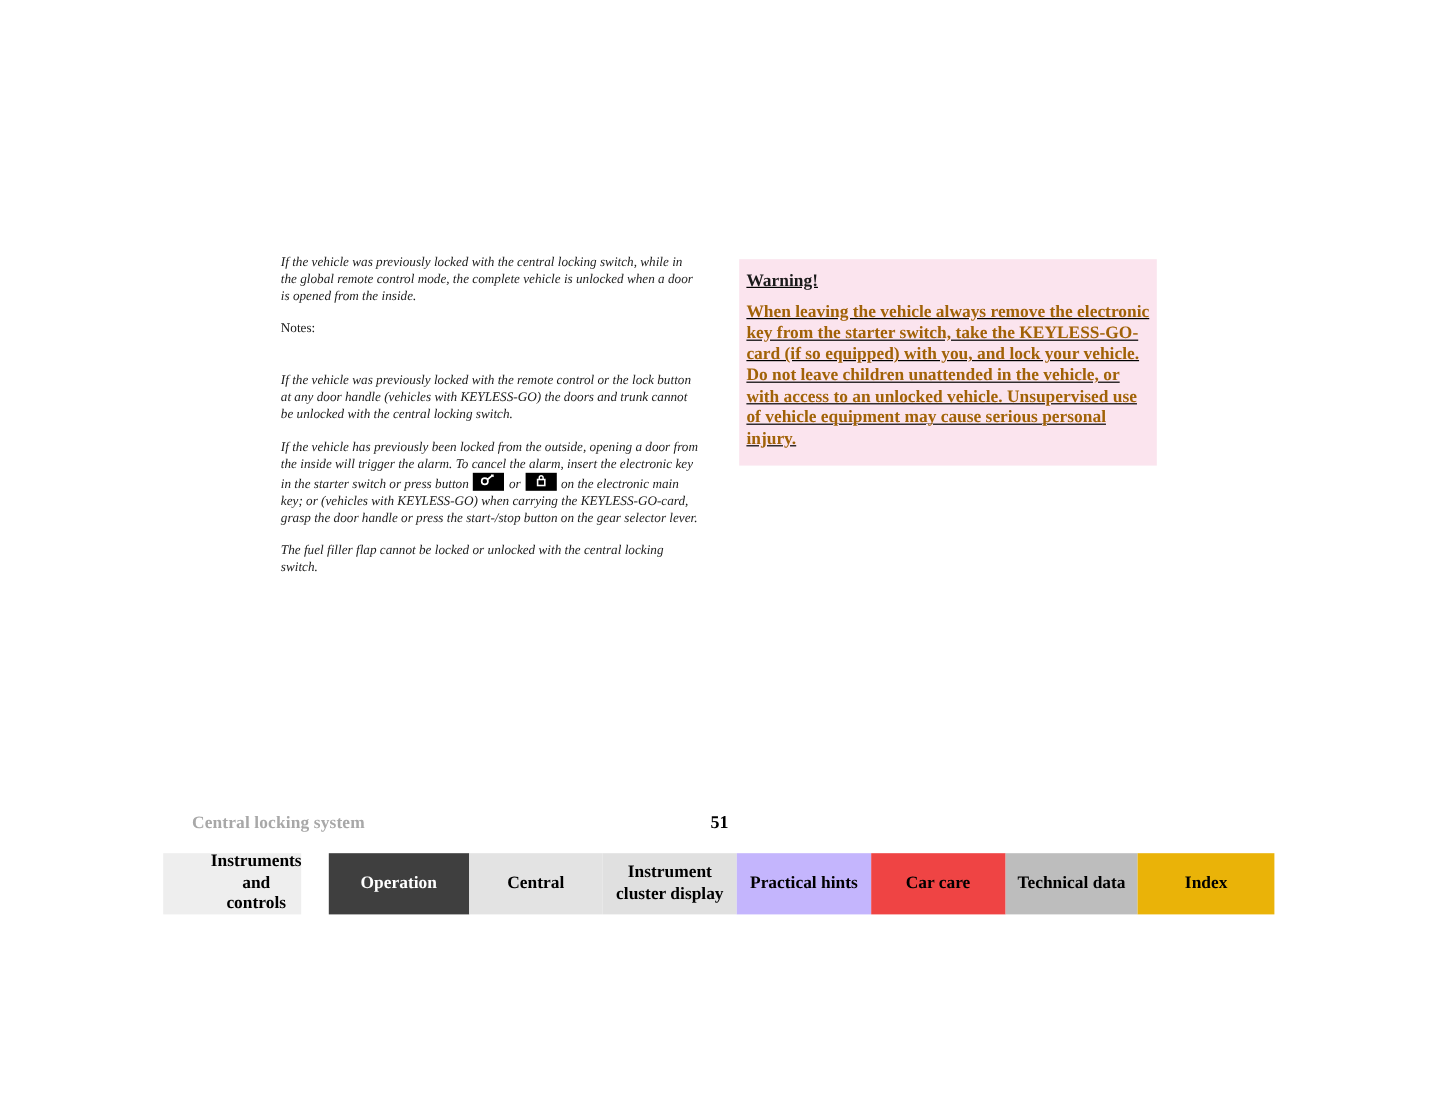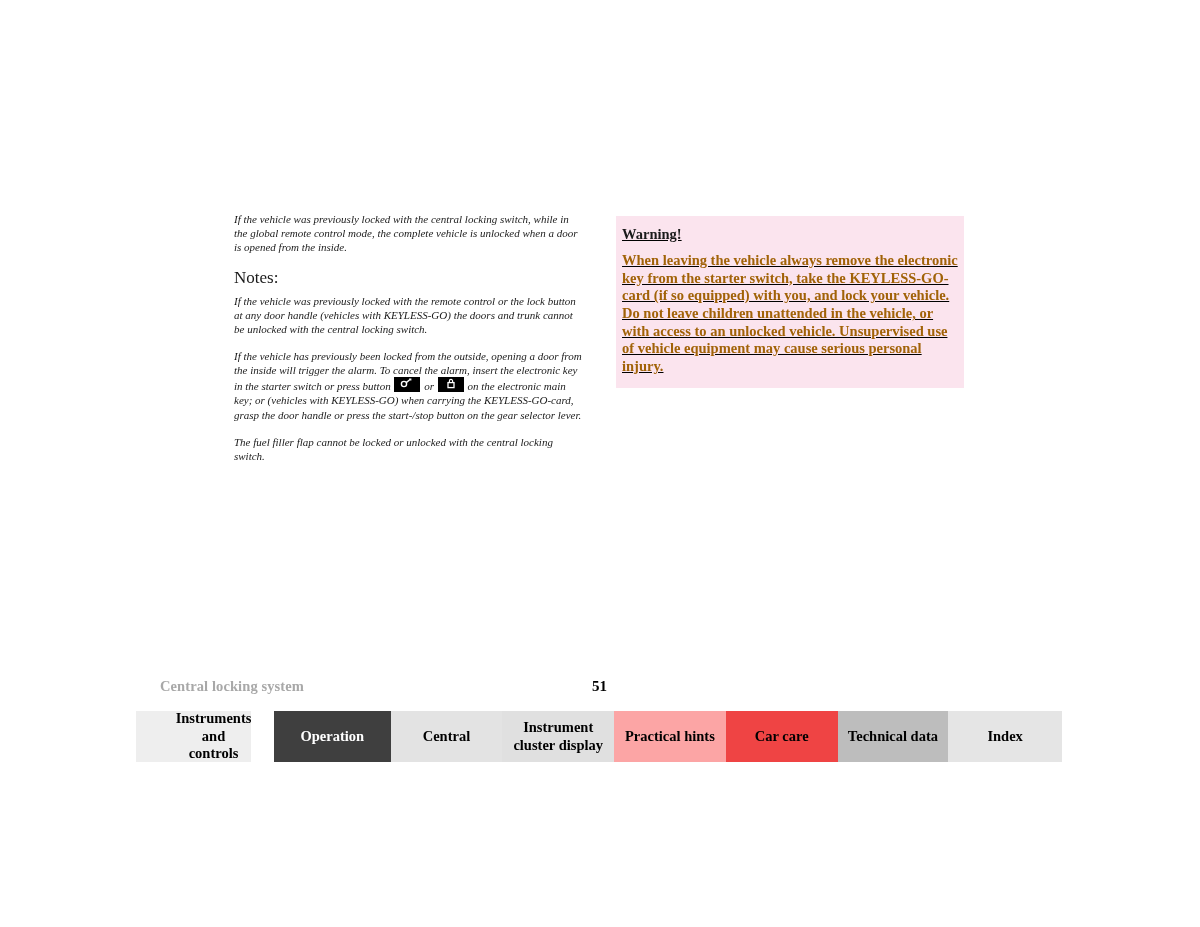--- a/index.html
+++ b/index.html
@@ -29,24 +29,24 @@
     line-height: 1.28;
     color: #1a1a1a;
     margin: 0 0 13px 0;
     text-align: left;
     font-style: italic;
   }
   .para:last-child { margin-bottom: 0; }
 
   .notes-label {
     font-family: "Liberation Serif", serif;
-    font-size: 17px;
+    font-size: 11px;
     line-height: 1.28;
     color: #1a1a1a;
-    margin: 0 0 5px 0;
+    margin: 0 0 29px 0;
   }
 
   
   .keysym {
     display: inline-block;
     background: #000000;
     color: #ffffff;
     width: 26px;
     height: 15px;
     line-height: 15px;
@@ -127,24 +127,24 @@
     line-height: 1.22;
     color: #000000;
     box-sizing: border-box;
     padding: 0 4px;
     height: 51px;
   }
   .tab.t-instruments { width: 115px; background: #eeeeee; padding-left: 44px; }
   .tab.t-operation   { width: 120px; background: #3f3f3f; color: #ffffff; margin-left: 23px; }
   .tab.t-driving     { width: 115px; background: #e3e3e3; }
   .tab.t-cluster     { width: 115px; background: #e0e0e0; }
-  .tab.t-practical   { width: 115px; background: #fca5a5; }
+  .tab.t-practical   { width: 115px; background: #c4b5fd; }
   .tab.t-carcare     { width: 115px; background: #ef4444; }
   .tab.t-technical   { width: 114px; background: #bdbdbd; }
-  .tab.t-index       { width: 117px; background: #e5e5e5; }
+  .tab.t-index       { width: 117px; background: #eab308; }
 </style>
 </head>
 <body>
 
 <div class="left-col">
 
   <p class="para">If the vehicle was previously locked with the central locking switch, while in the global remote control mode, the complete vehicle is unlocked when a door is opened from the inside.</p>
 
   <p class="notes-label">Notes:</p>
 

